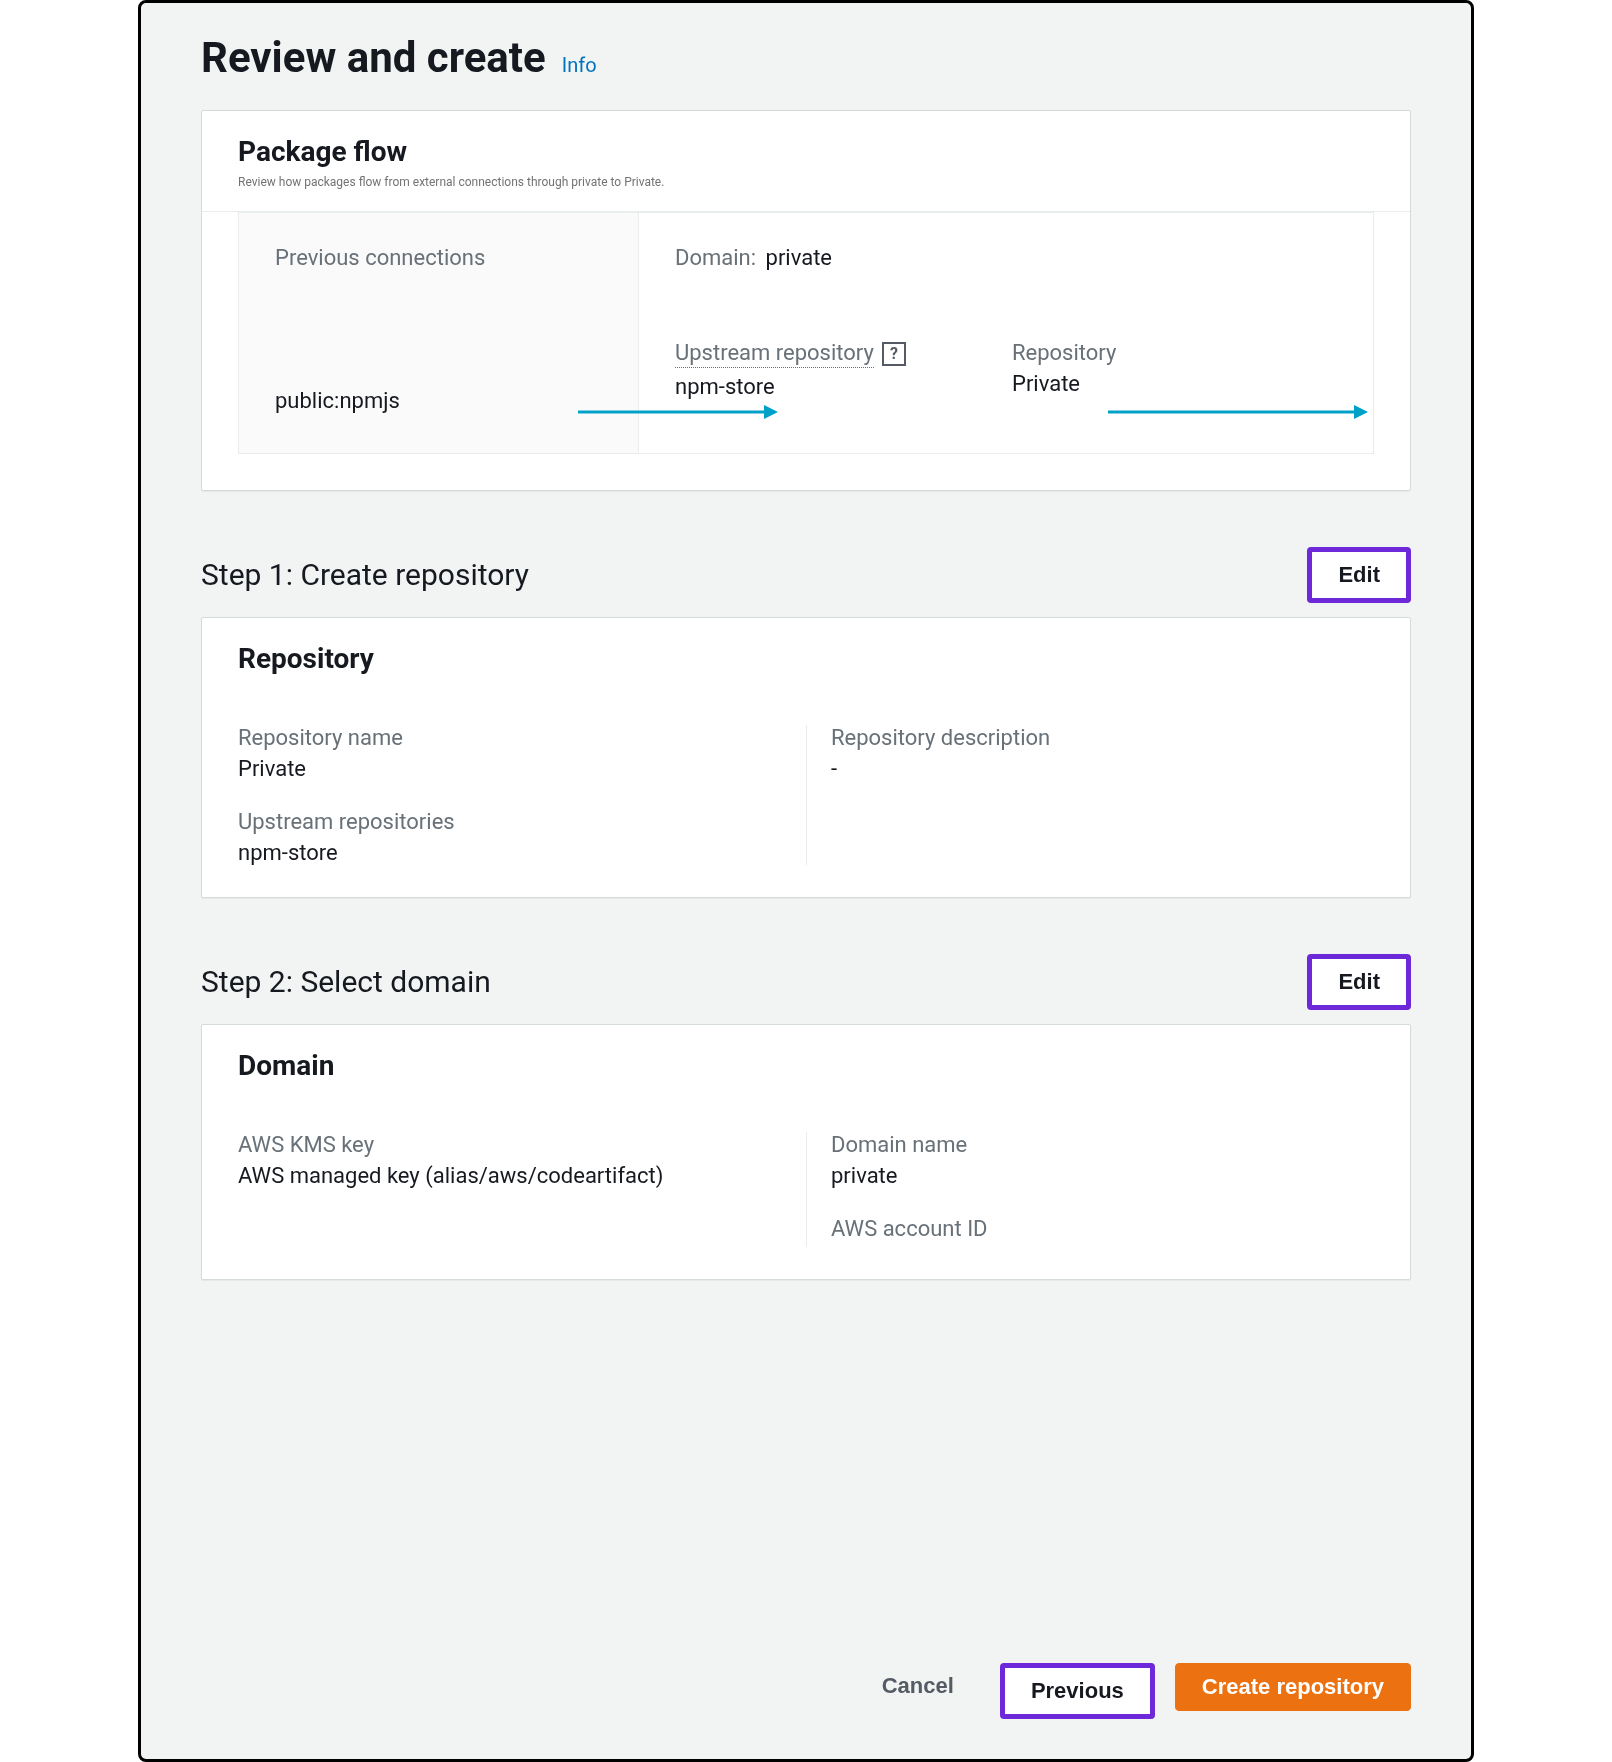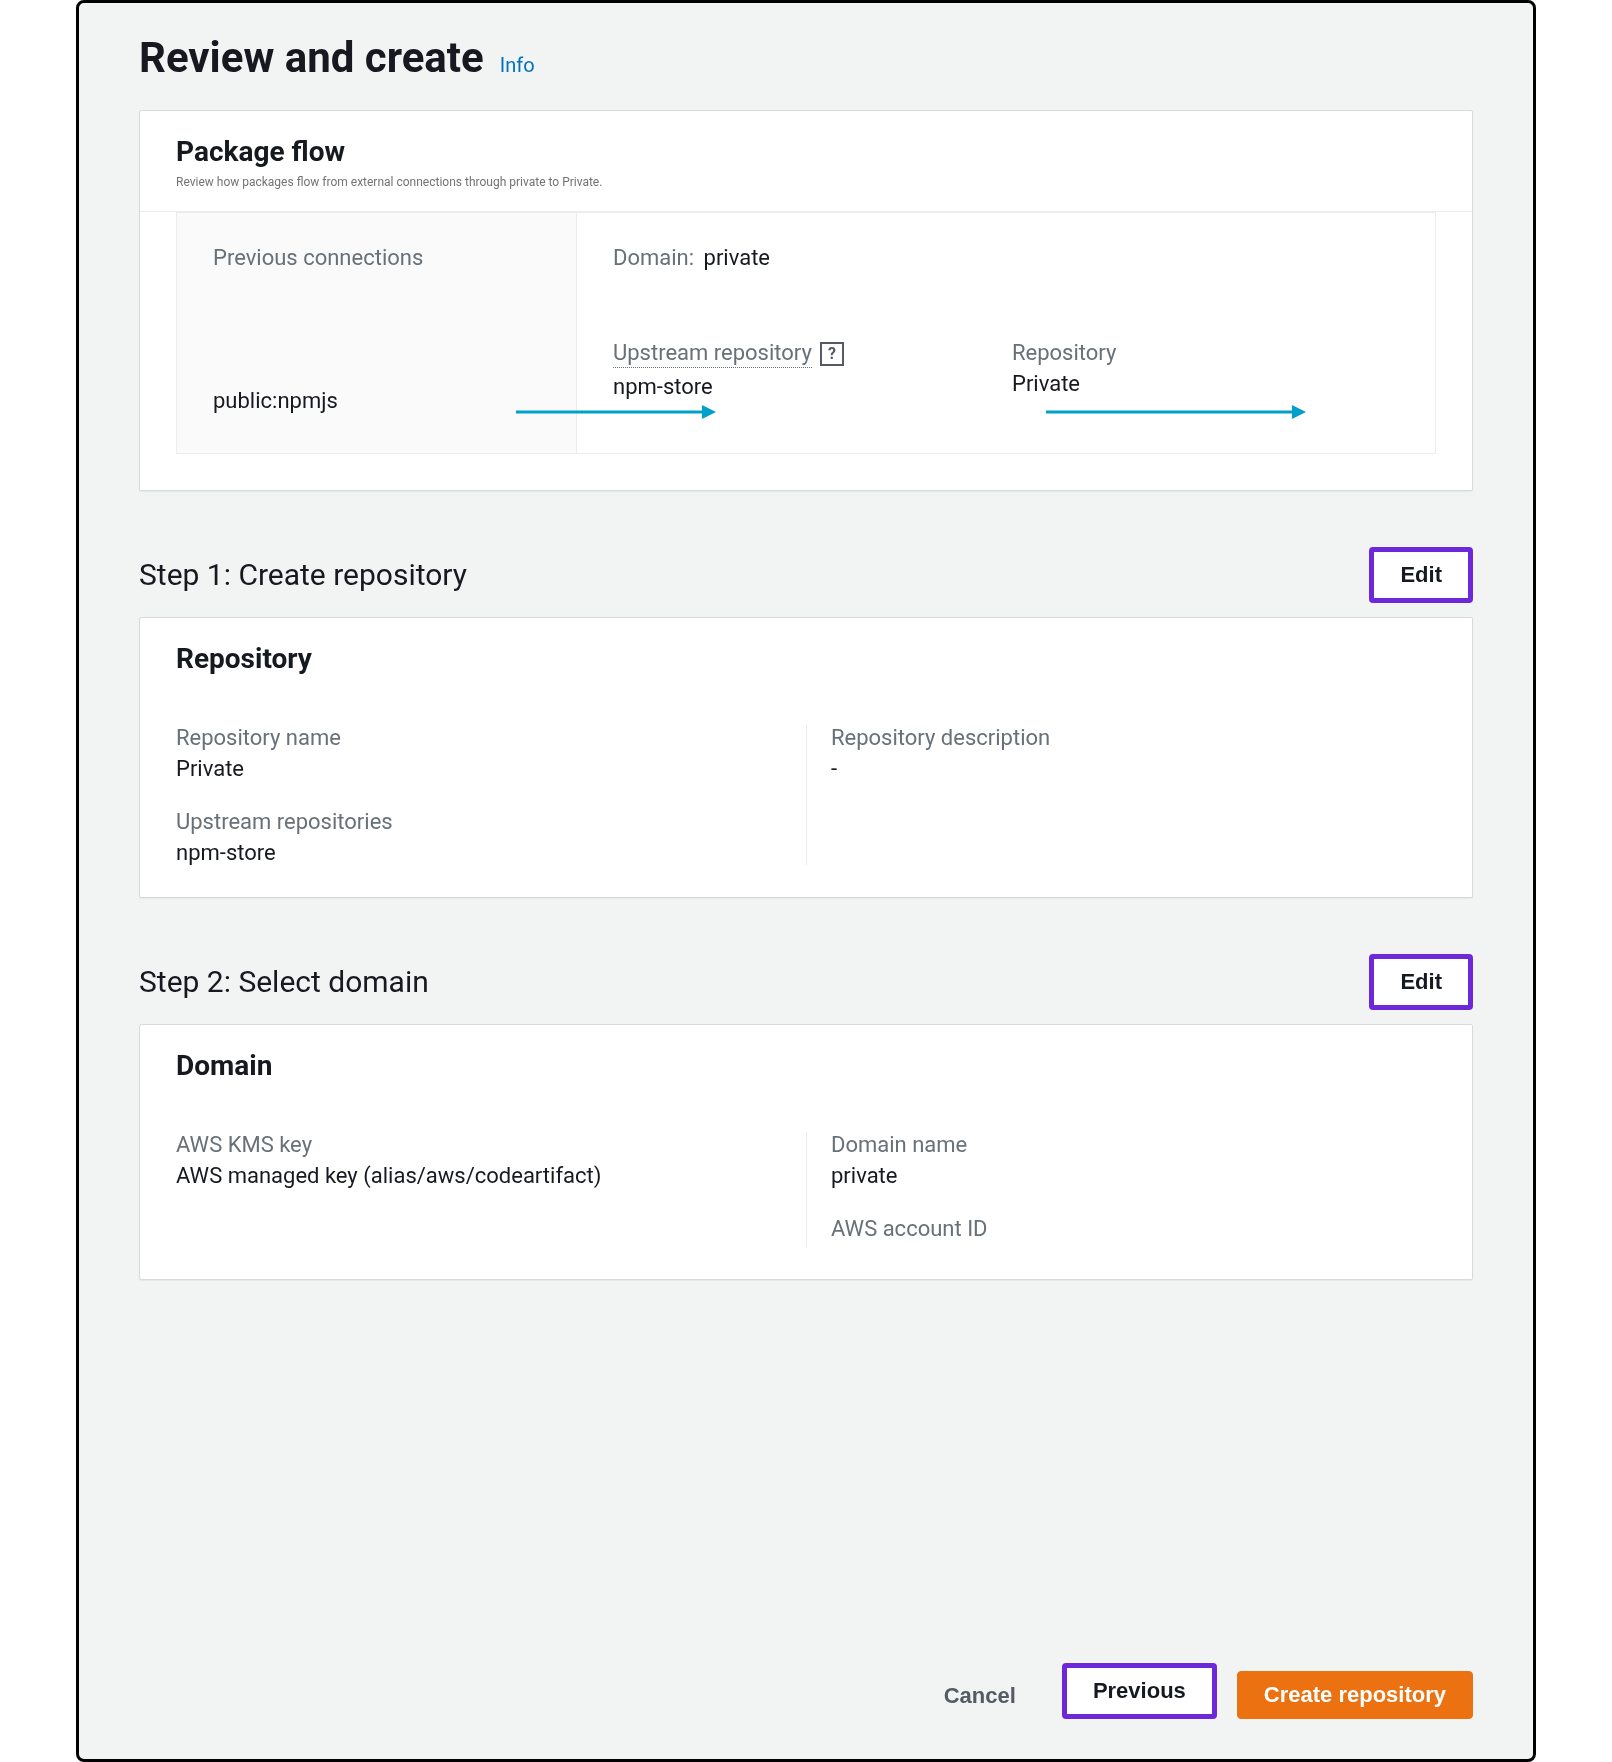--- a/index.html
+++ b/index.html
@@ -5,21 +5,21 @@
   * { box-sizing: border-box; margin: 0; padding: 0; }
   html, body { width: 100%; height: 100%; }
   body {
     font-family: -apple-system, BlinkMacSystemFont, "Segoe UI", Roboto, "Helvetica Neue", Arial, sans-serif;
     background: #fff;
     color: #16191f;
   }
   .frame {
     border: 3px solid #000;
     border-radius: 8px;
-    width: 1460px;
+    width: 1336px;
     height: 1762px;
     margin: 0 auto;
     background: #f2f3f3;
     padding: 30px 60px 40px 60px;
     display: flex;
     flex-direction: column;
   }
   .page-header {
     display: flex;
     align-items: baseline;
@@ -212,21 +212,21 @@
     margin-bottom: 6px;
   }
   .kv-value {
     font-size: 22px;
     color: #16191f;
   }
 
   .footer-actions {
     display: flex;
     justify-content: flex-end;
-    align-items: flex-end;
+    align-items: flex-start;
     gap: 20px;
     margin-top: auto;
     padding-top: 10px;
   }
 </style>
 </head>
 <body>
 
 <div class="frame">
 

